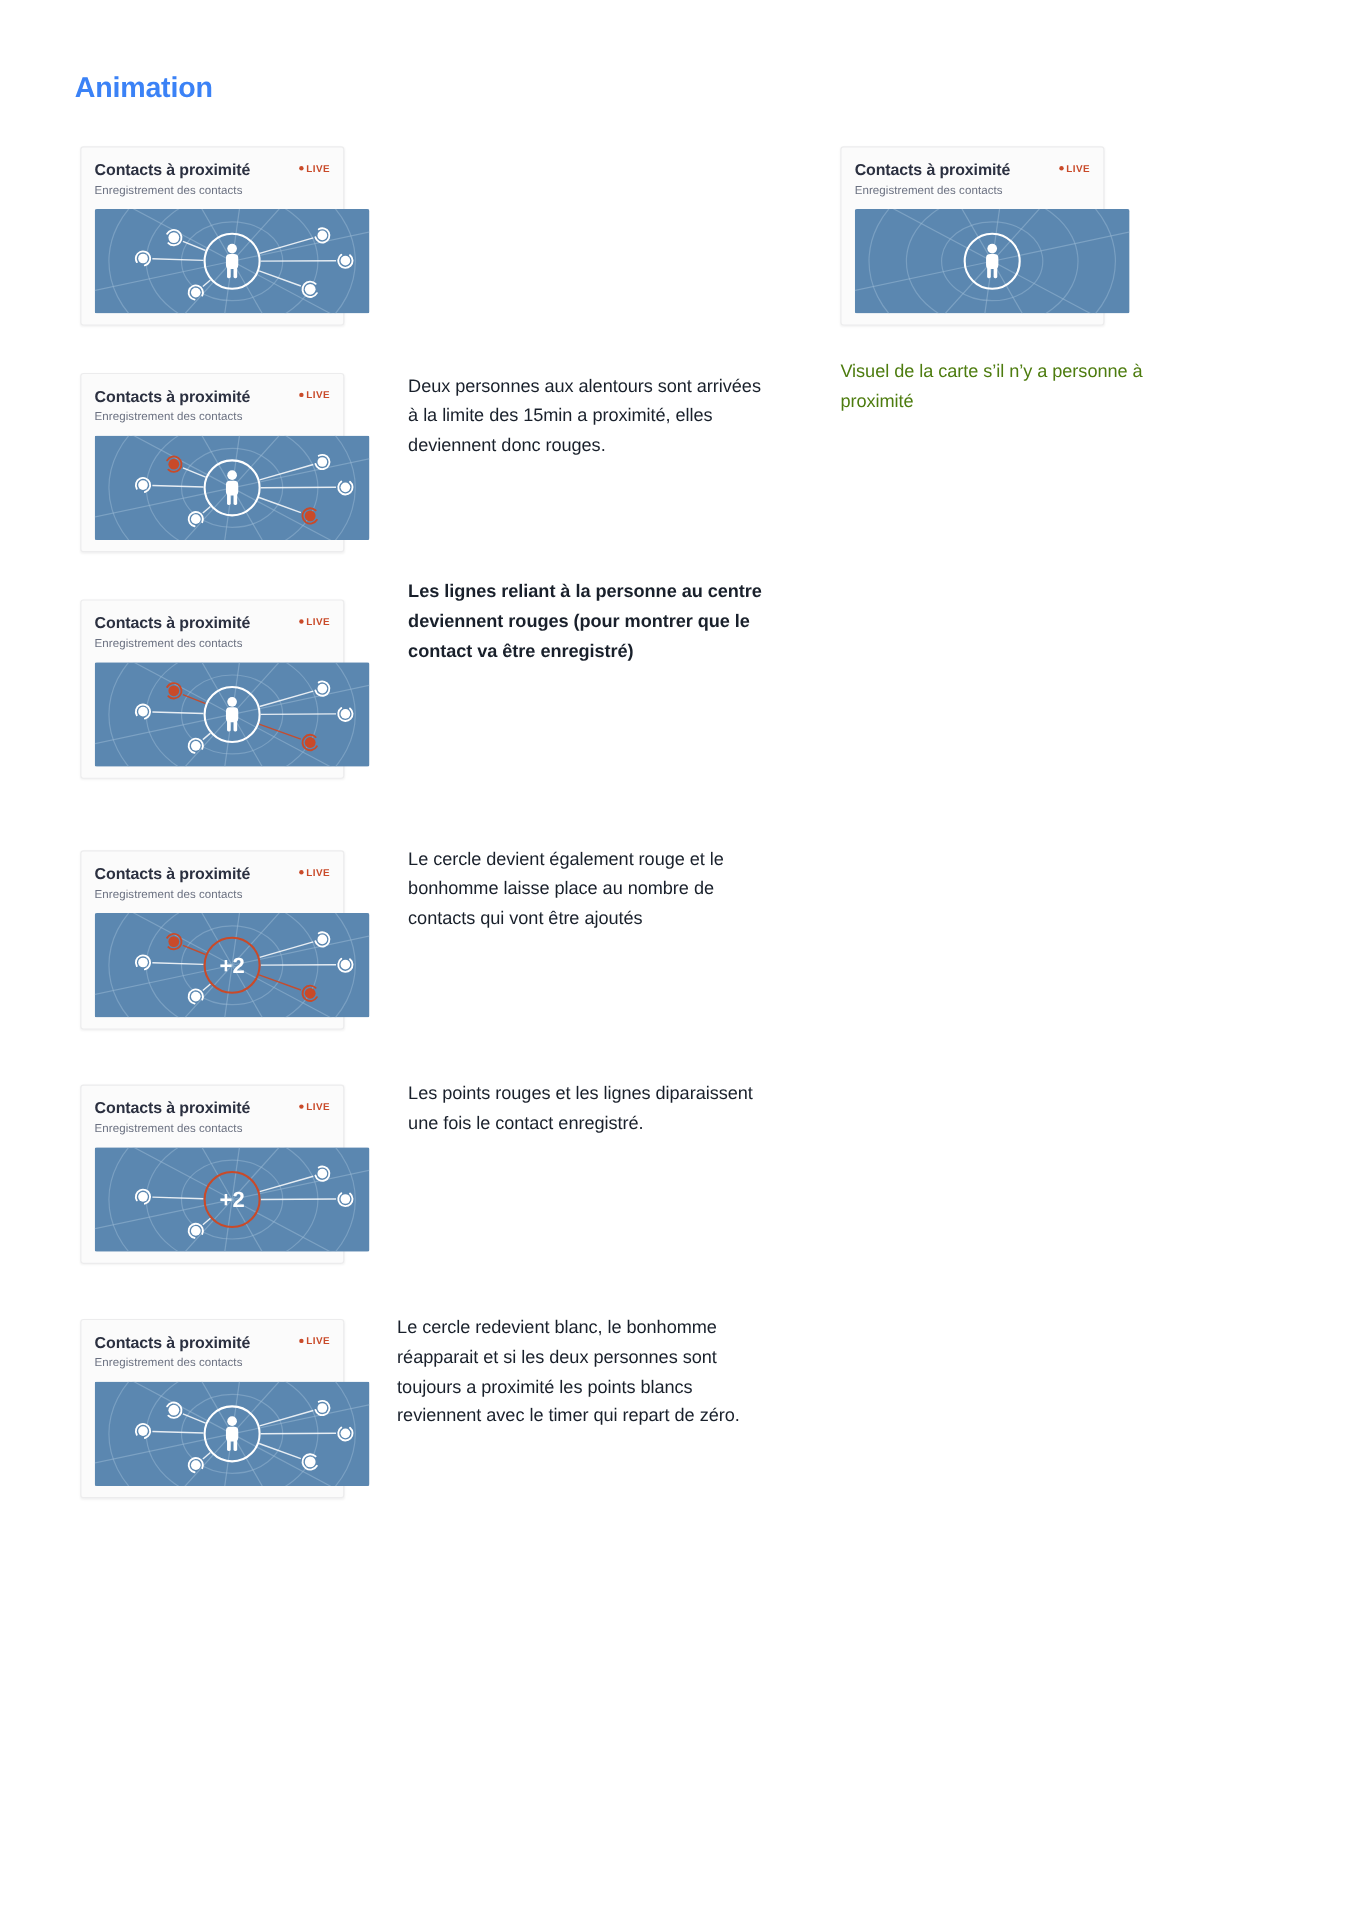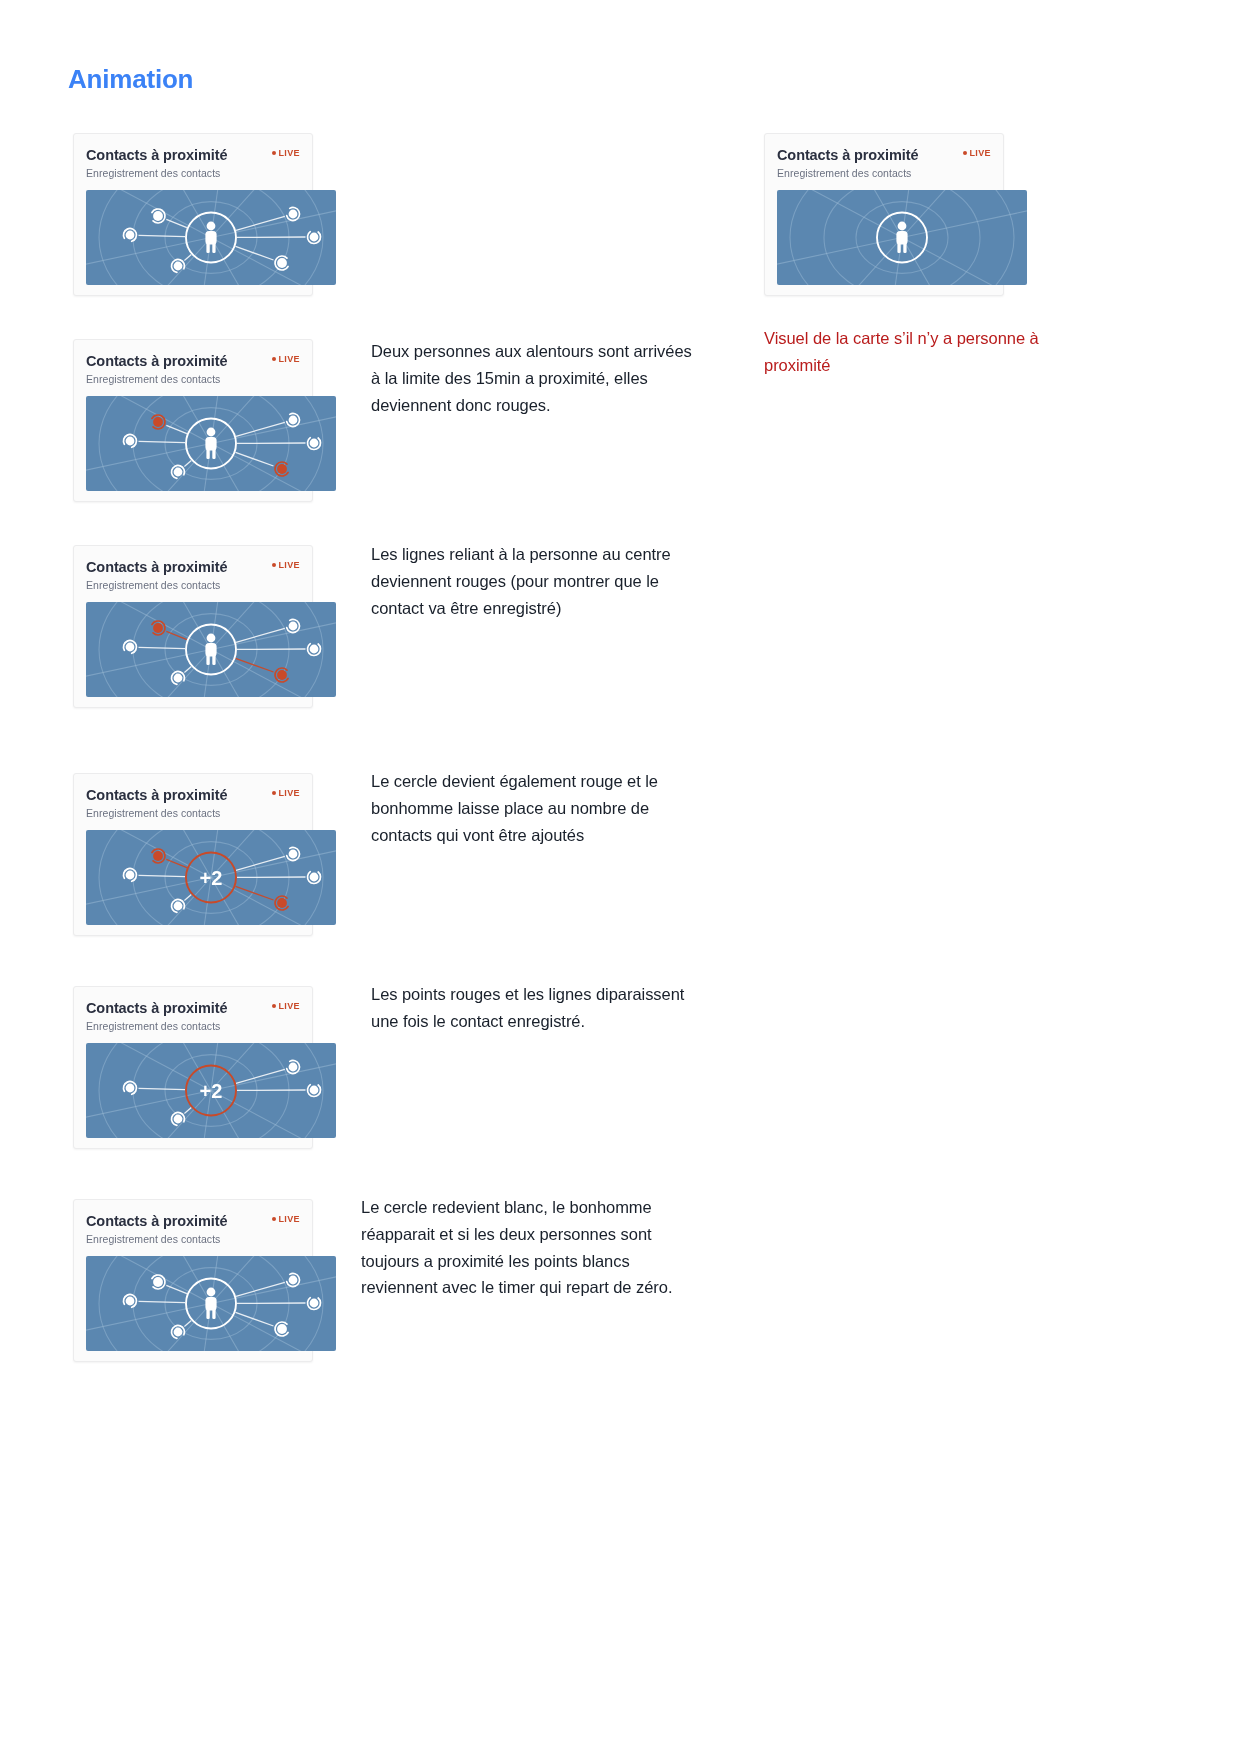--- a/index.html
+++ b/index.html
@@ -88,21 +88,21 @@
     position: absolute;
     font-size: 16.5px;
     line-height: 26.8px;
     color: #19202b;
     letter-spacing: -0.05px;
   }
   .caption {
     position: absolute;
     font-size: 16.5px;
     line-height: 26.8px;
-    color: #b91c1c;
+    color: #4d7c0f;
     letter-spacing: -0.05px;
   }
 </style>
 </head>
 <body>
 
 <div id="page">
 
   <div class="page-title">Animation</div>
 
@@ -255,21 +255,21 @@
           <circle cx="125" cy="47.5" r="25" fill="none" stroke="#ffffff" stroke-width="1.9"></circle>
           <g>
     <circle cx="125" cy="36" r="4.4" fill="#ffffff"></circle>
     <rect x="119.4" y="41" width="11.2" height="13.5" rx="3.6" fill="#ffffff"></rect>
     <rect x="120.4" y="51.5" width="3.3" height="11.5" rx="1.3" fill="#ffffff"></rect>
     <rect x="126.3" y="51.5" width="3.3" height="11.5" rx="1.3" fill="#ffffff"></rect>
   </g>
         </svg>
       </div>
   </div>
-  <div class="desc" style="left:371px; top:541px; width:330px;">Les lignes reliant à la personne au centre deviennent rouges (pour montrer que le contact va être enregistré)</div>
+  <div class="desc" style="left:371px; top:525px; width:330px;font-weight:bold;">Les lignes reliant à la personne au centre deviennent rouges (pour montrer que le contact va être enregistré)</div>
 
   <div class="card" style="left:73px; top:773px;">
     <div class="card-header">
       <div class="card-title">Contacts à proximité</div>
       <div class="card-sub">Enregistrement des contacts</div>
       <div class="live-badge"><span class="live-dot"></span><span>LIVE</span></div>
     </div>
     <div class="map-wrap">
         <svg width="250" height="95" viewBox="0 0 250 95" xmlns="http://www.w3.org/2000/svg">
           <rect width="250" height="95" fill="#5b87b0"></rect>

